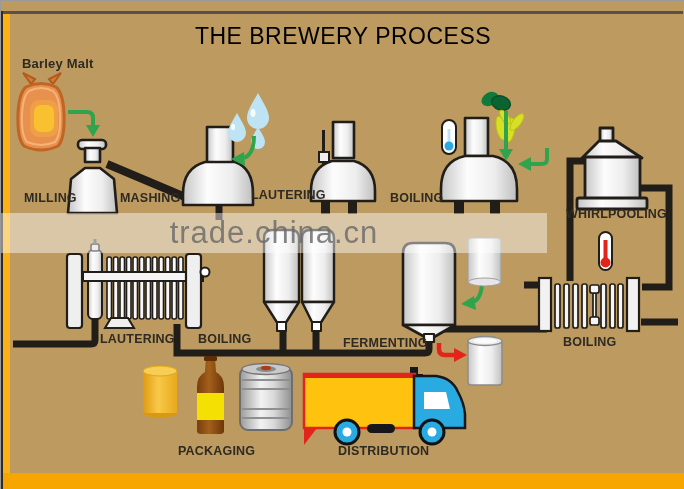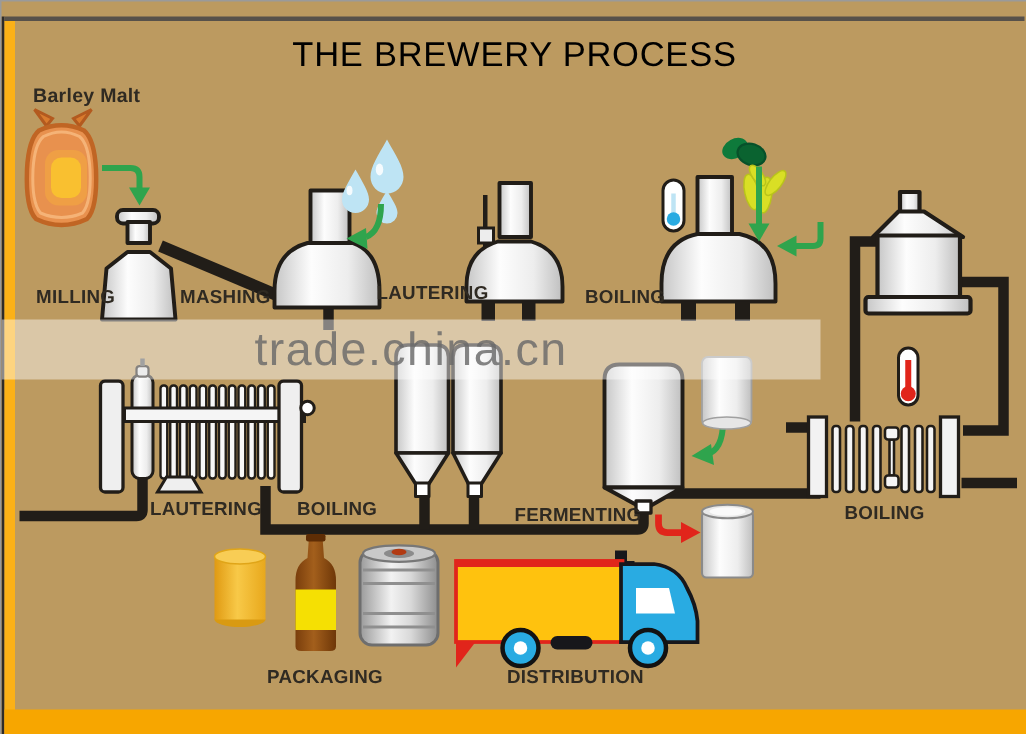--- a/index.html
+++ b/index.html
@@ -288,20 +288,21 @@
       <circle cx="431" cy="431" r="12" fill="#29ABE2" stroke="#121212" stroke-width="3"></circle>
       <circle cx="431" cy="431" r="4.5" fill="#FFFFFF"></circle>
     </g>
   </svg>
 
   <div class="lbl lbl-ingredient" style="left:9px;top:55px">Barley Malt</div>
   <div class="lbl" style="left:23px;top:190px">MILLING</div>
   <div class="lbl" style="left:119px;top:190px">MASHING</div>
   <div class="lbl" style="left:250px;top:187px">LAUTERING</div>
   <div class="lbl" style="left:389px;top:190px">BOILING</div>
+  <div class="lbl" style="left:565px;top:206px">WHIRLPOOLING</div>
   <div class="lbl" style="left:562px;top:334px">BOILING</div>
   <div class="lbl" style="left:342px;top:335px">FERMENTING</div>
   <div class="lbl" style="left:197px;top:331px">BOILING</div>
   <div class="lbl" style="left:99px;top:331px">LAUTERING</div>
   <div class="lbl" style="left:177px;top:443px">PACKAGING</div>
   <div class="lbl" style="left:337px;top:443px">DISTRIBUTION</div>
 
   <div class="watermark-band">
     <span>trade.china.cn</span>
   </div>

